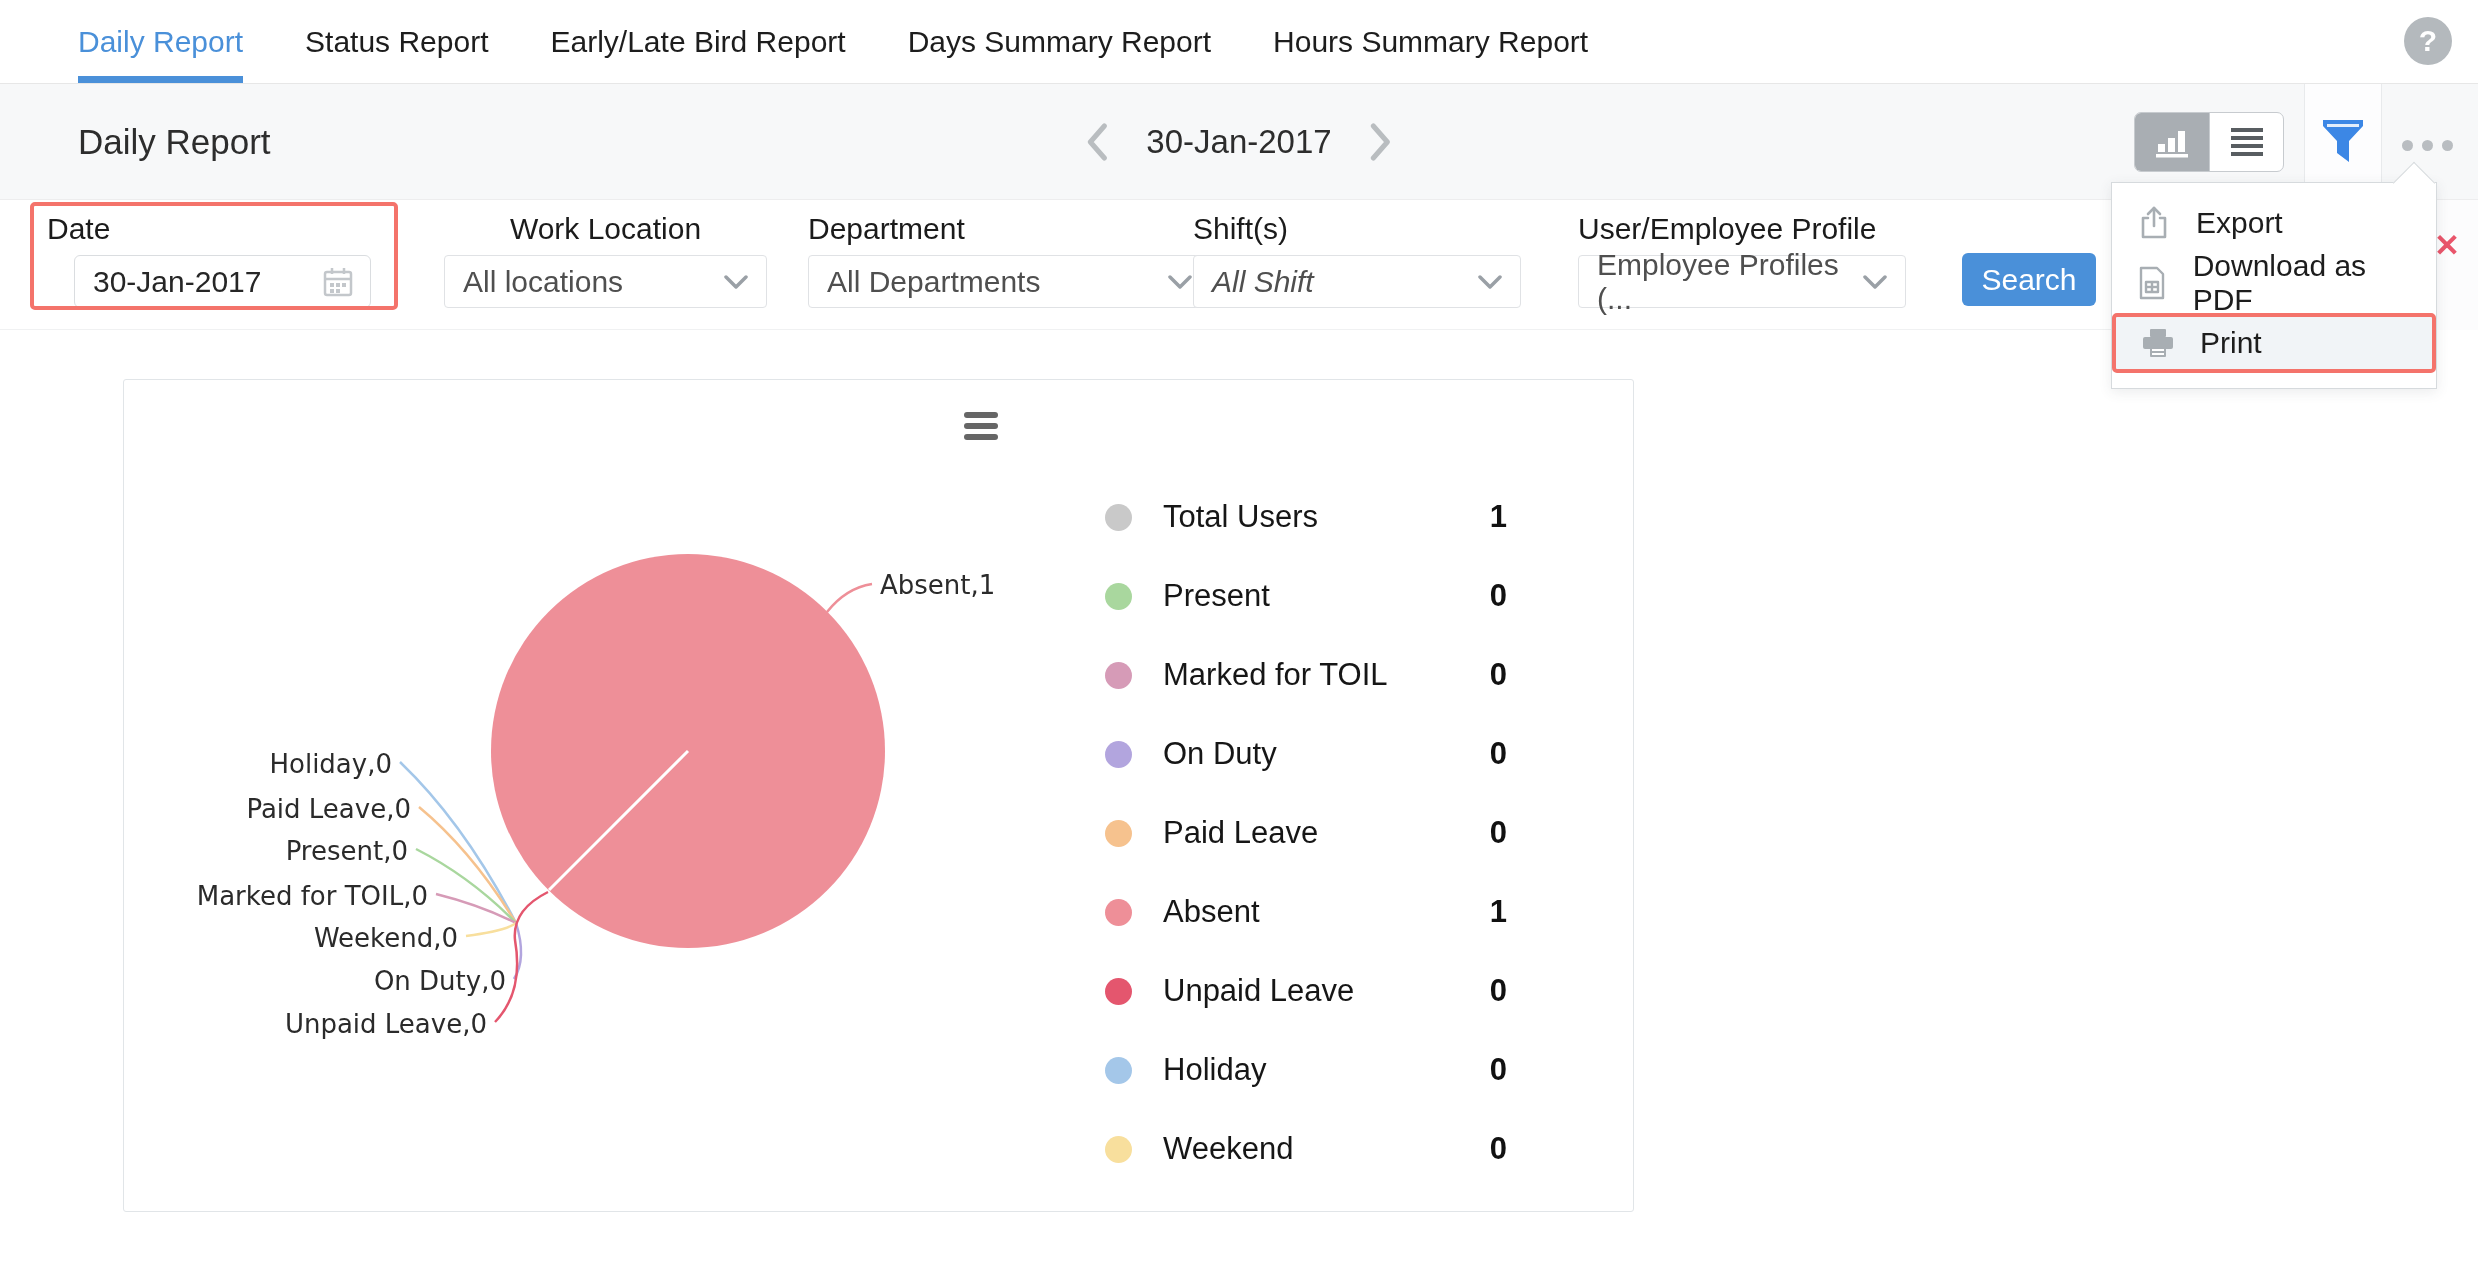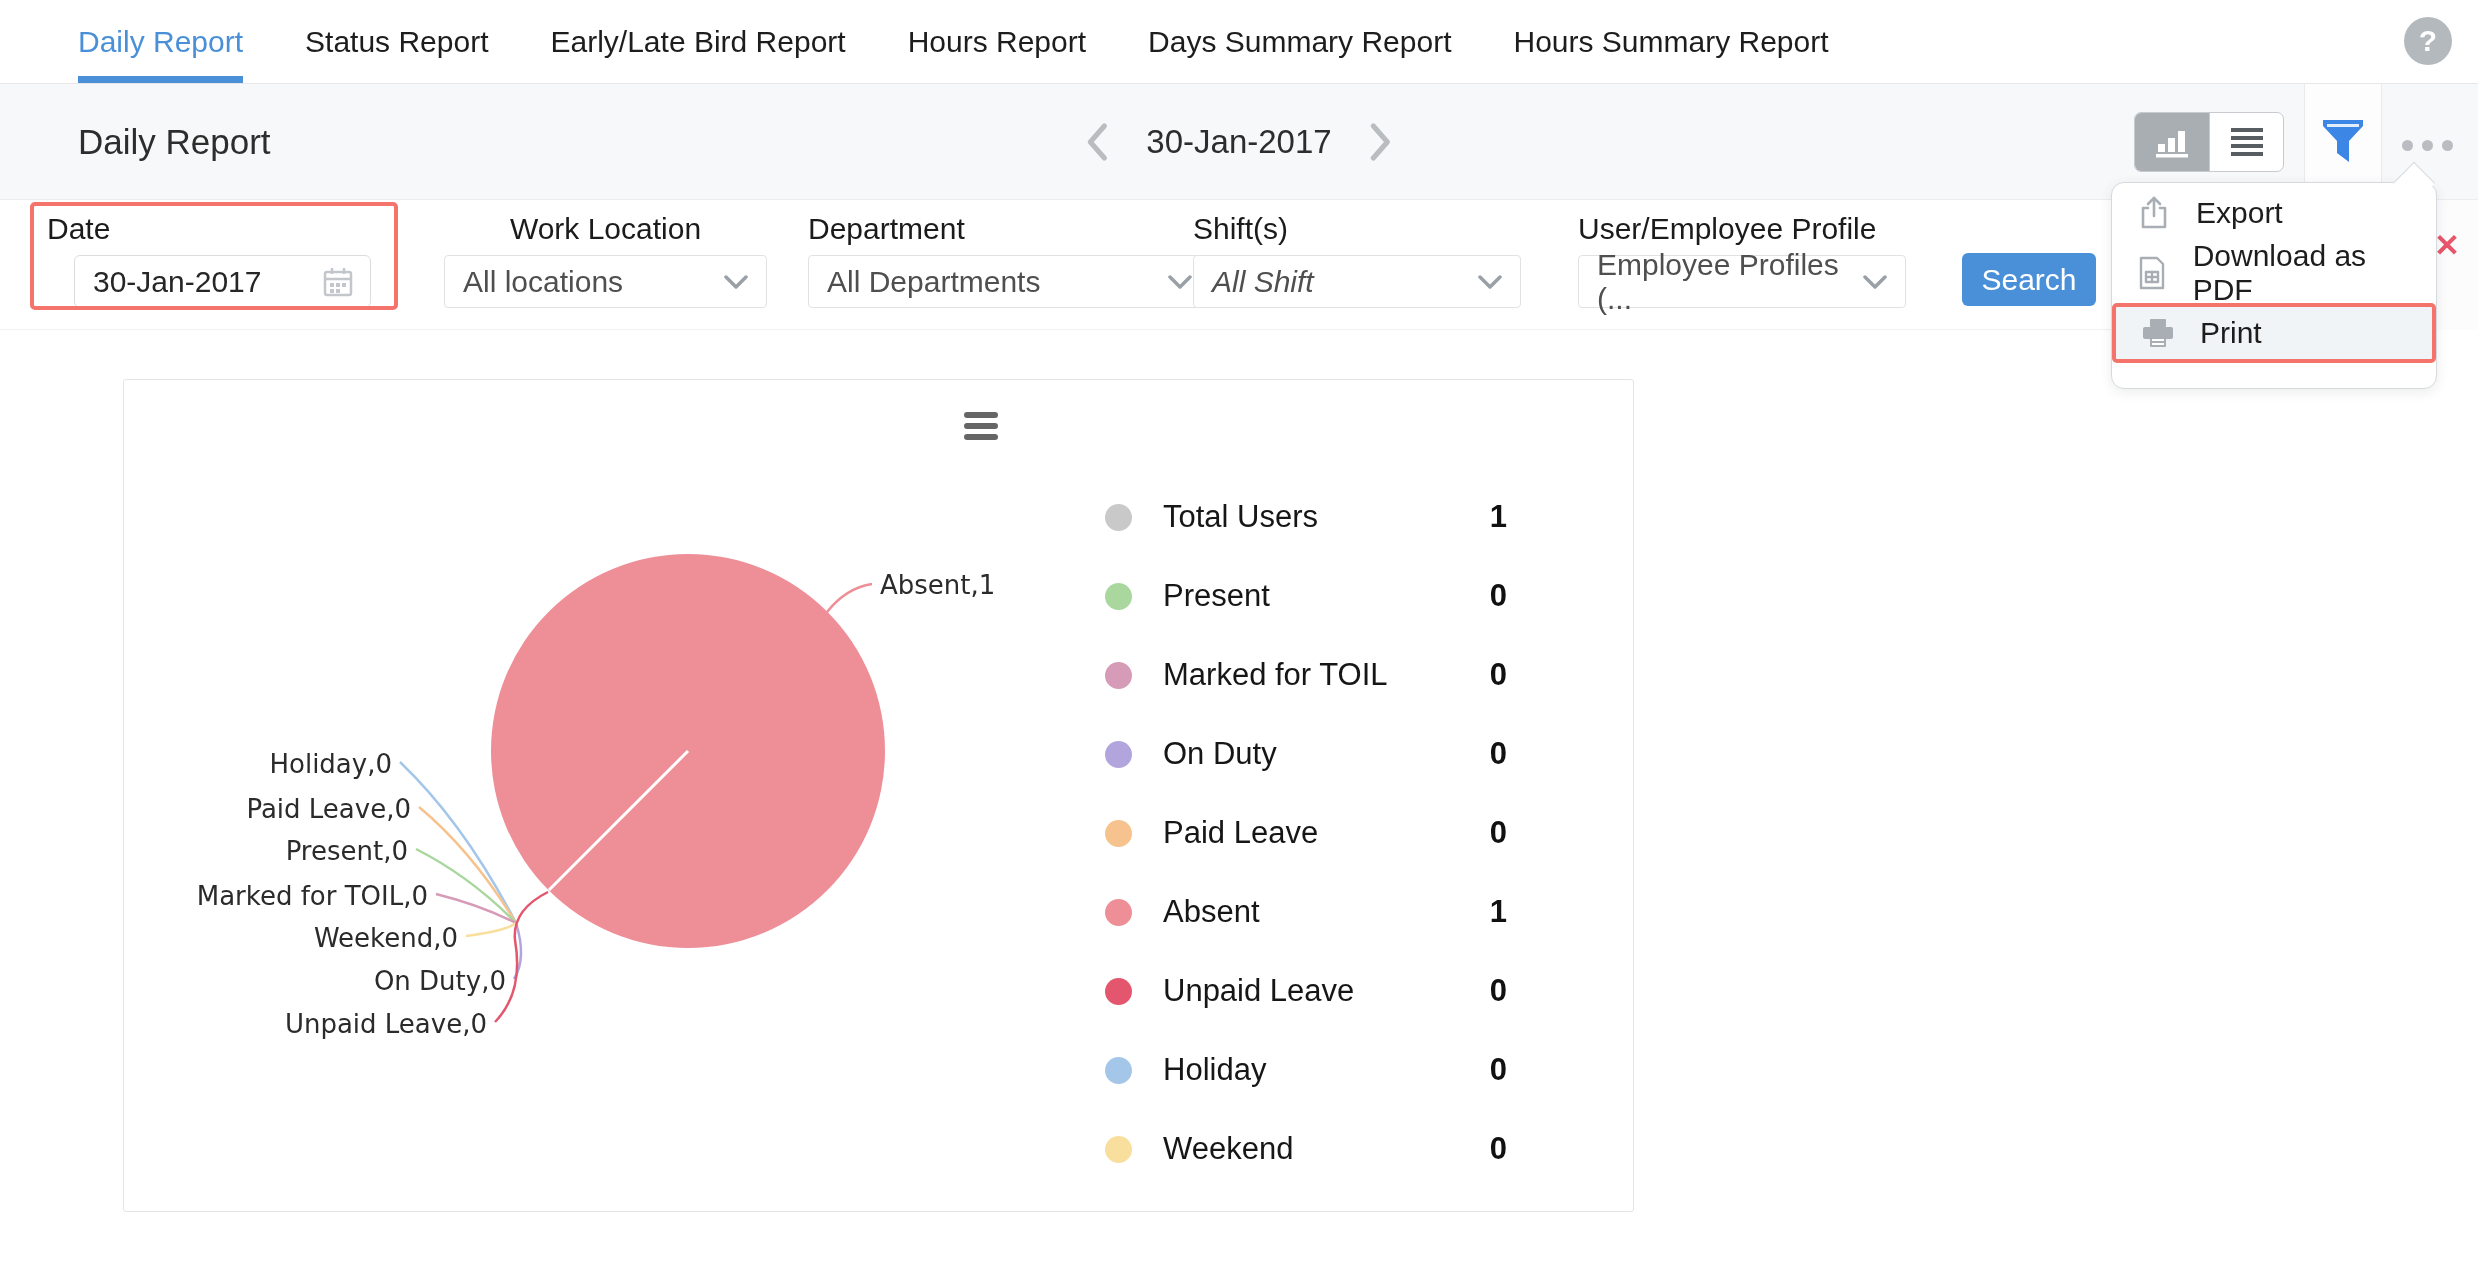--- a/index.html
+++ b/index.html
@@ -52,22 +52,22 @@
     border:none; border-radius:6px; color:#fff; font-size:30px; font-family:inherit; cursor:pointer; }
   .close-col { position:absolute; right:0; top:0; width:63px; height:130px; background:#fcfcfd;
     border-left:1px solid #ececee; }
   .close-x { position:absolute; left:50%; transform:translateX(-50%); top:30px; color:#e9556b;
     font-size:31px; font-weight:bold; cursor:pointer; line-height:1; }
 
   
   .menu-caret { position:absolute; left:2399px; top:168px; width:30px; height:30px; background:#fff;
     border-left:1px solid #d6dadd; border-top:1px solid #d6dadd; transform:rotate(45deg); z-index:101; }
   .menu { position:absolute; left:2111px; top:182px; width:326px; height:207px; background:#fff;
-    border:1px solid #d6dadd; border-radius:13px; box-shadow:0 3px 12px rgba(60,70,80,.10);
-    z-index:100; }
+    border:1px solid #d6dadd; border-radius:0; box-shadow:0 3px 12px rgba(60,70,80,.10);
+    z-index:100; padding-top:10px; }
   .menu-item { height:60px; display:flex; align-items:center; padding:0 24px; font-size:30px;
     color:#1d1d1d; cursor:pointer; }
   .menu-item .mi-icon { width:36px; display:flex; justify-content:center; margin-right:24px; }
   .menu-item.hl { border:4px solid #f4736b; border-radius:5px; background:#f1f4f7; height:60px; }
 
   
   .panel { position:absolute; left:123px; top:379px; width:1511px; height:833px; background:#fff;
     border:1px solid #e1e5e8; border-radius:3px; }
   .burger { position:absolute; left:840px; top:32px; width:34px; cursor:pointer; }
   .burger i { display:block; height:6px; background:#666; border-radius:3px; margin-bottom:5px; }
@@ -87,23 +87,20 @@
   <div class="topnav">
     <div class="tab active">
       <span>Daily Report</span>
       <span class="underline"></span>
     </div>
     <div class="tab">
         <span>Status Report</span>
       </div>
     <div class="tab">
         <span>Early/Late Bird Report</span>
-      </div>
-    <div class="tab">
-        <span>Hours Report</span>
       </div>
     <div class="tab">
         <span>Days Summary Report</span>
       </div>
     <div class="tab">
         <span>Hours Summary Report</span>
       </div>
     <div class="help-btn">?</div>
   </div>
 

